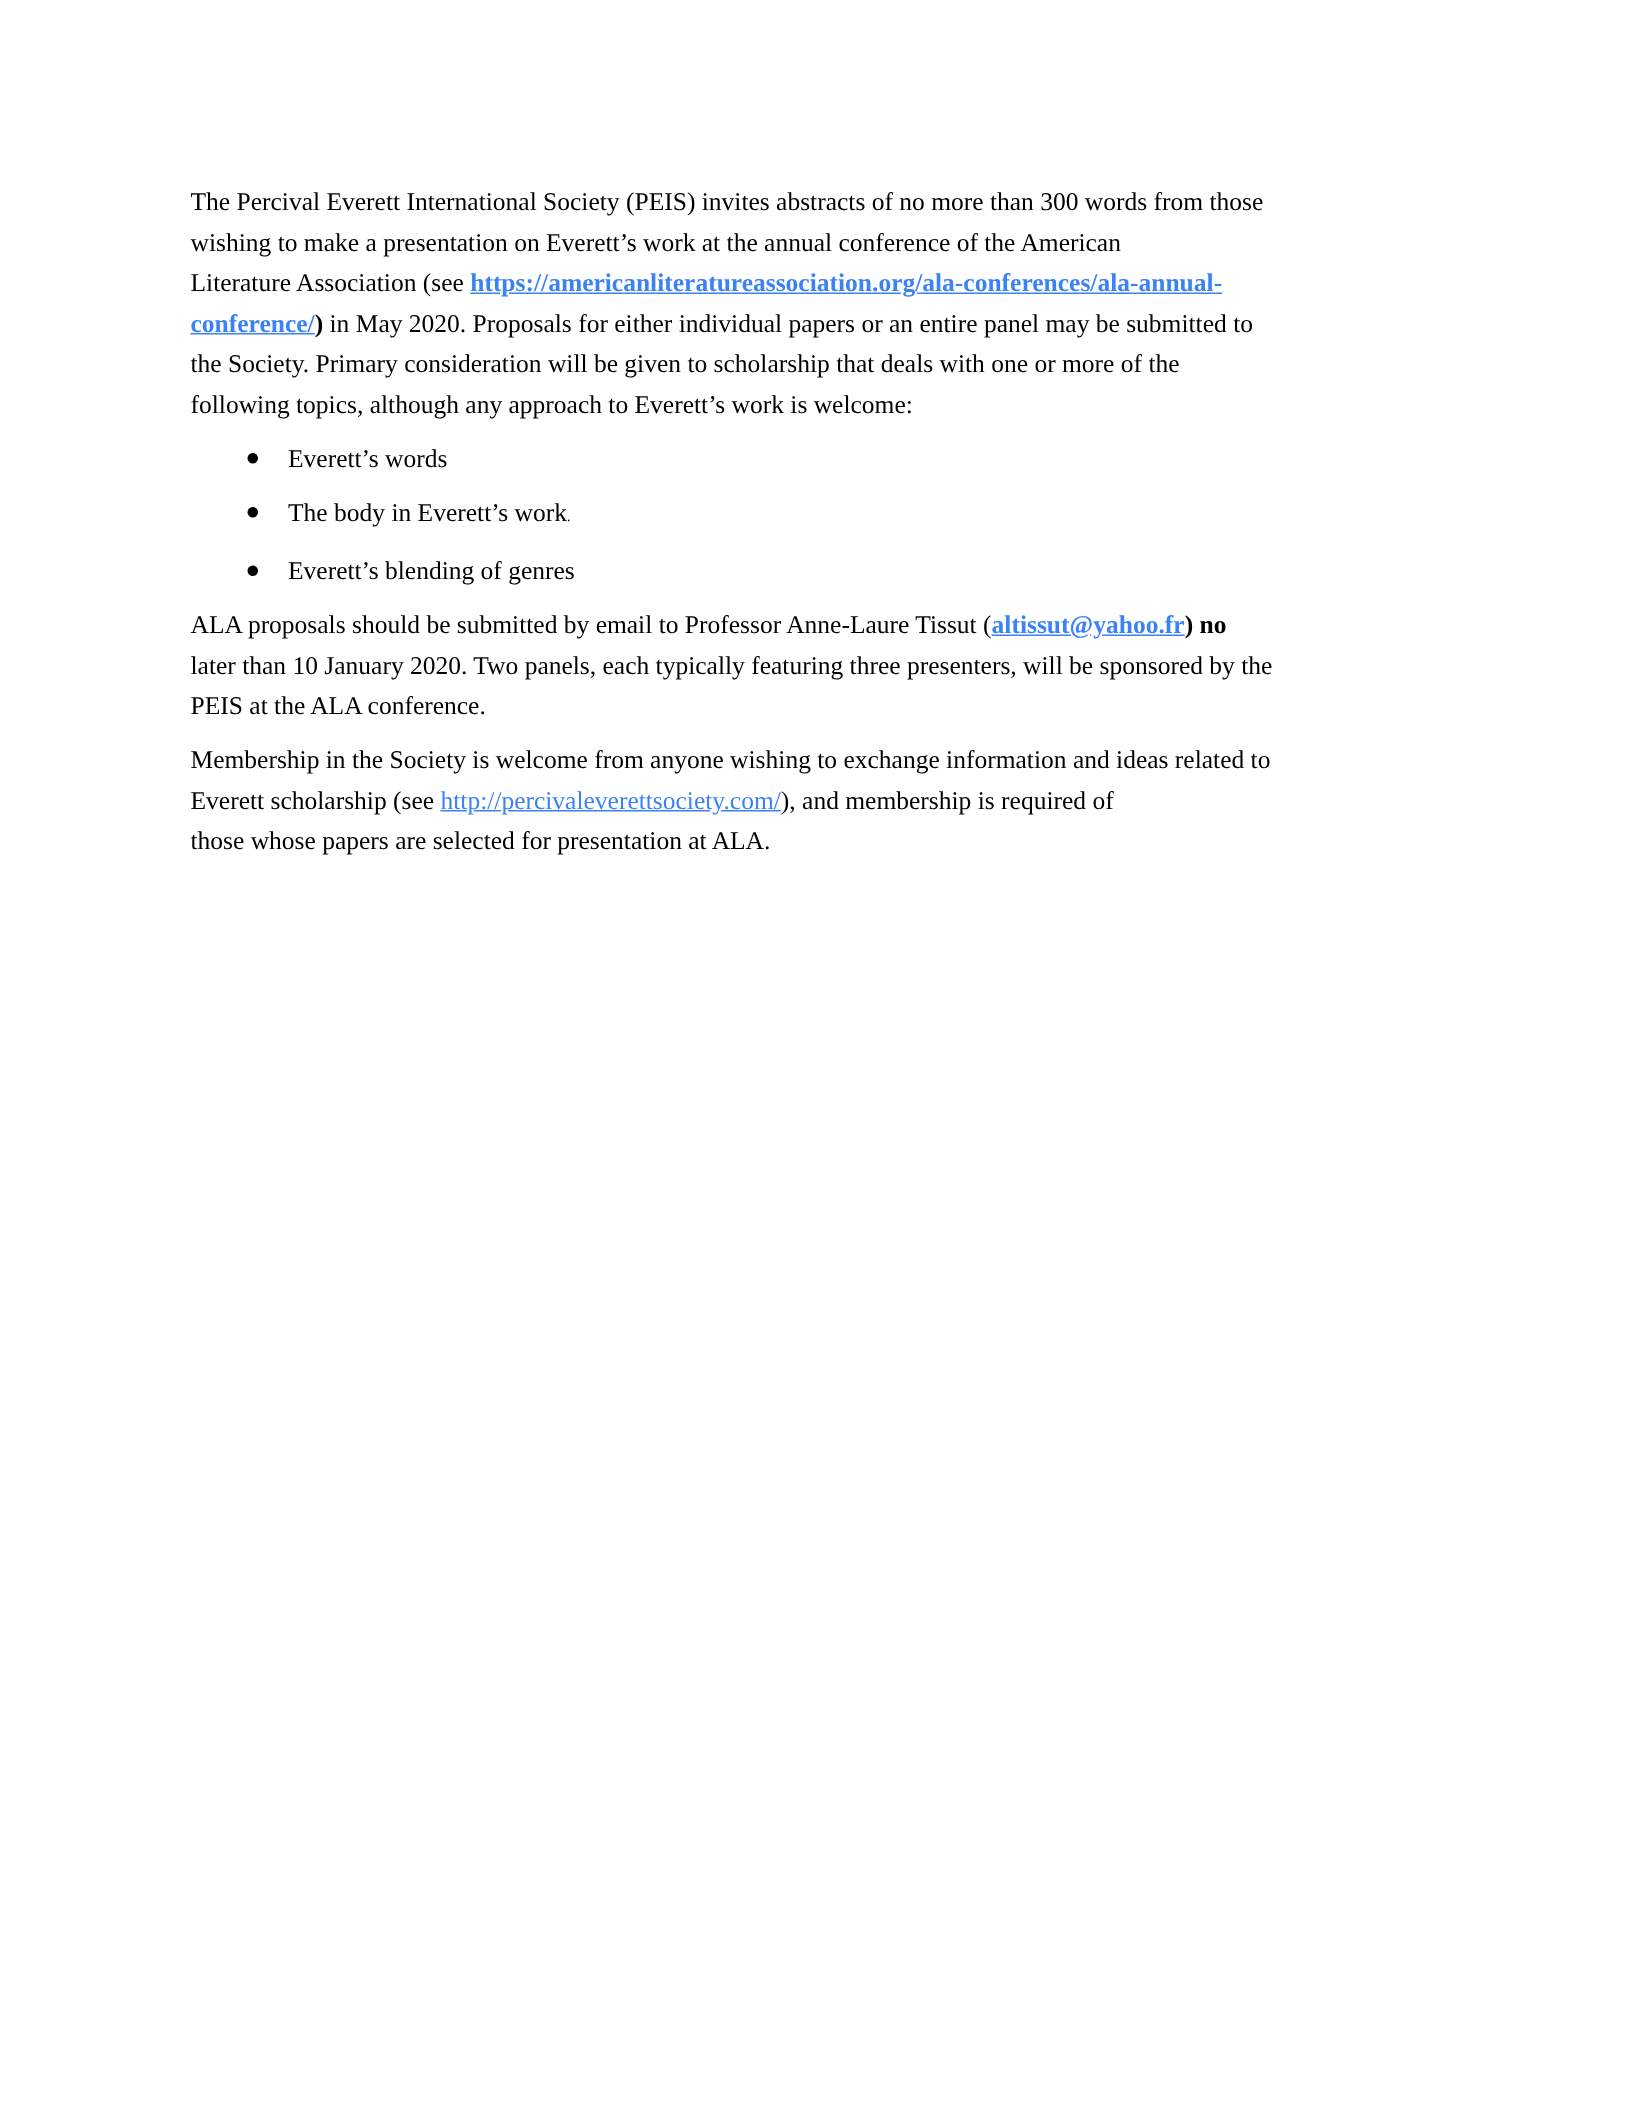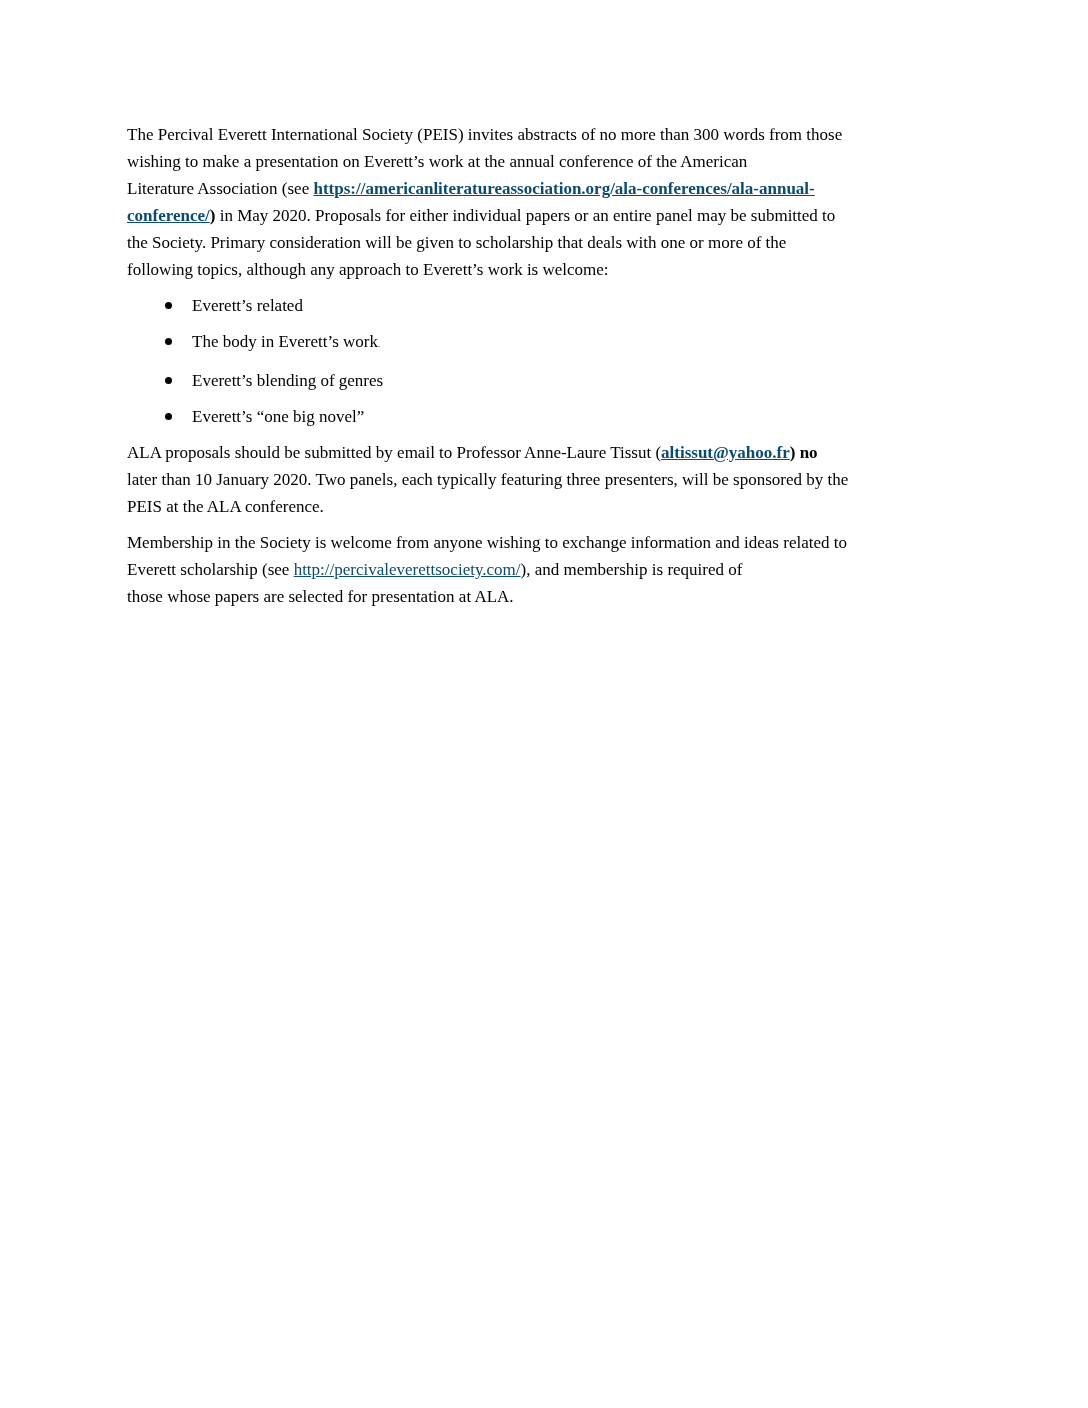--- a/index.html
+++ b/index.html
@@ -46,34 +46,33 @@
     height: 7px;
     border-radius: 50%;
     background: #000000;
     display: inline-block;
   }
   .run { white-space: pre-wrap; }
   .run.bold { font-weight: bold; }
   .run.italic { }
   .run.small { font-size: 9px; }
   a.run.link, a.run.link-bold {
-    color: #0c4a6e;
+    color: #3b82f6;
     text-decoration: underline;
     cursor: pointer;
   }
   a.run.link-bold { font-weight: bold; }
 </style>
 </head>
 <body>
 
 <div class="page">
   <div class="content">
       <p class="para"><span class="run normal">The Percival Everett International Society (PEIS) invites abstracts of no more than 300 words from those</span><br><span class="run normal">wishing to make a presentation on Everett’s work at the annual conference of the American</span><br><span class="run normal">Literature Association (see </span><a class="run link-bold" href="#">https://americanliteratureassociation.org/ala-conferences/ala-annual-</a><br><a class="run link-bold" href="#">conference/</a><span class="run bold">)</span><span class="run normal"> in May 2020. Proposals for either individual papers or an entire panel may be submitted to</span><br><span class="run normal">the Society. Primary consideration will be given to scholarship that deals with one or more of the</span><br><span class="run normal">following topics, although any approach to Everett’s work is welcome:</span></p>
       <ul class="bullets">
-        <li><span class="dot"></span><span class="run normal">Everett’s related</span></li>
+        <li><span class="dot"></span><span class="run normal">Everett’s words</span></li>
         <li><span class="dot"></span><span class="run normal">The body in Everett’s work</span><span class="run small">.</span></li>
         <li><span class="dot"></span><span class="run normal">Everett’s blending of genres</span></li>
-        <li><span class="dot"></span><span class="run normal">Everett’s “one big novel”</span></li>
       </ul>
       <p class="para"><span class="run normal">ALA proposals should be submitted by email to Professor Anne-Laure Tissut (</span><a class="run link-bold" href="#">altissut@yahoo.fr</a><span class="run bold">) no</span><br><span class="run normal">later than 10 January 2020. Two panels, each typically featuring three presenters, will be sponsored by the</span><br><span class="run normal">PEIS at the ALA conference.</span></p>
       <p class="para"><span class="run normal">Membership in the Society is welcome from anyone wishing to exchange information and ideas related to</span><br><span class="run normal">Everett scholarship (see </span><a class="run link" href="#">http://percivaleverettsociety.com/</a><span class="run normal">), and membership is </span><span class="run italic">required</span><span class="run normal"> of</span><br><span class="run normal">those whose papers are selected for presentation at ALA.</span></p>
     </div>
 </div>
 
 </body></html>

